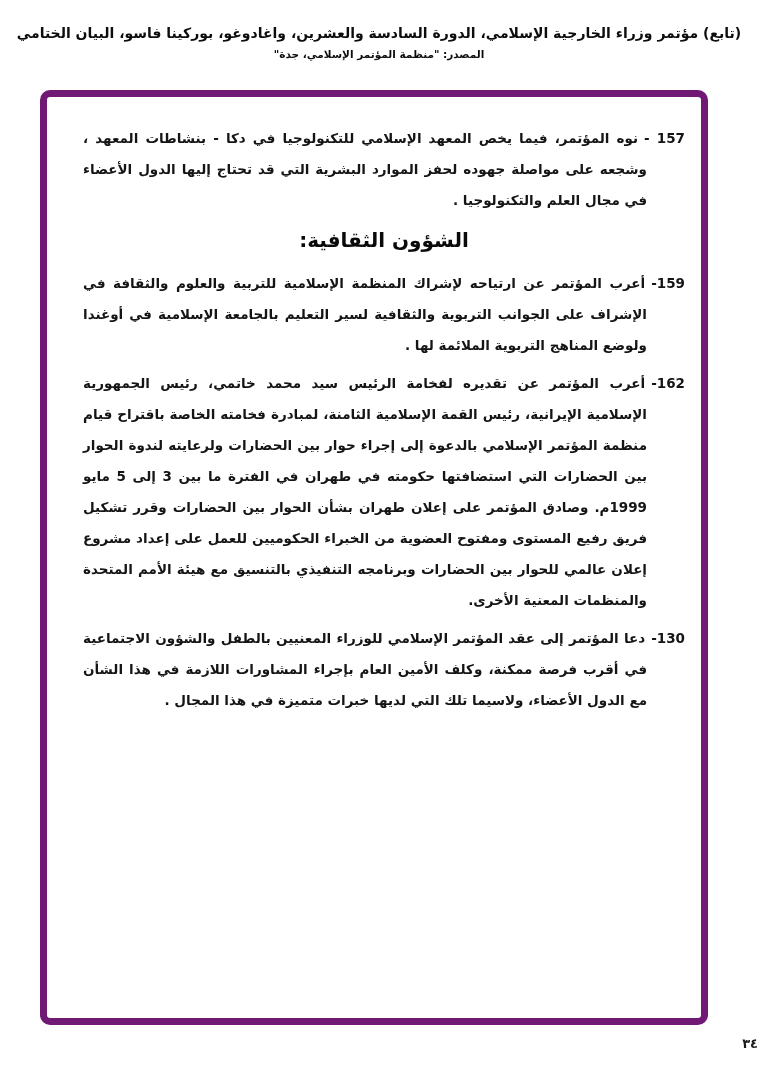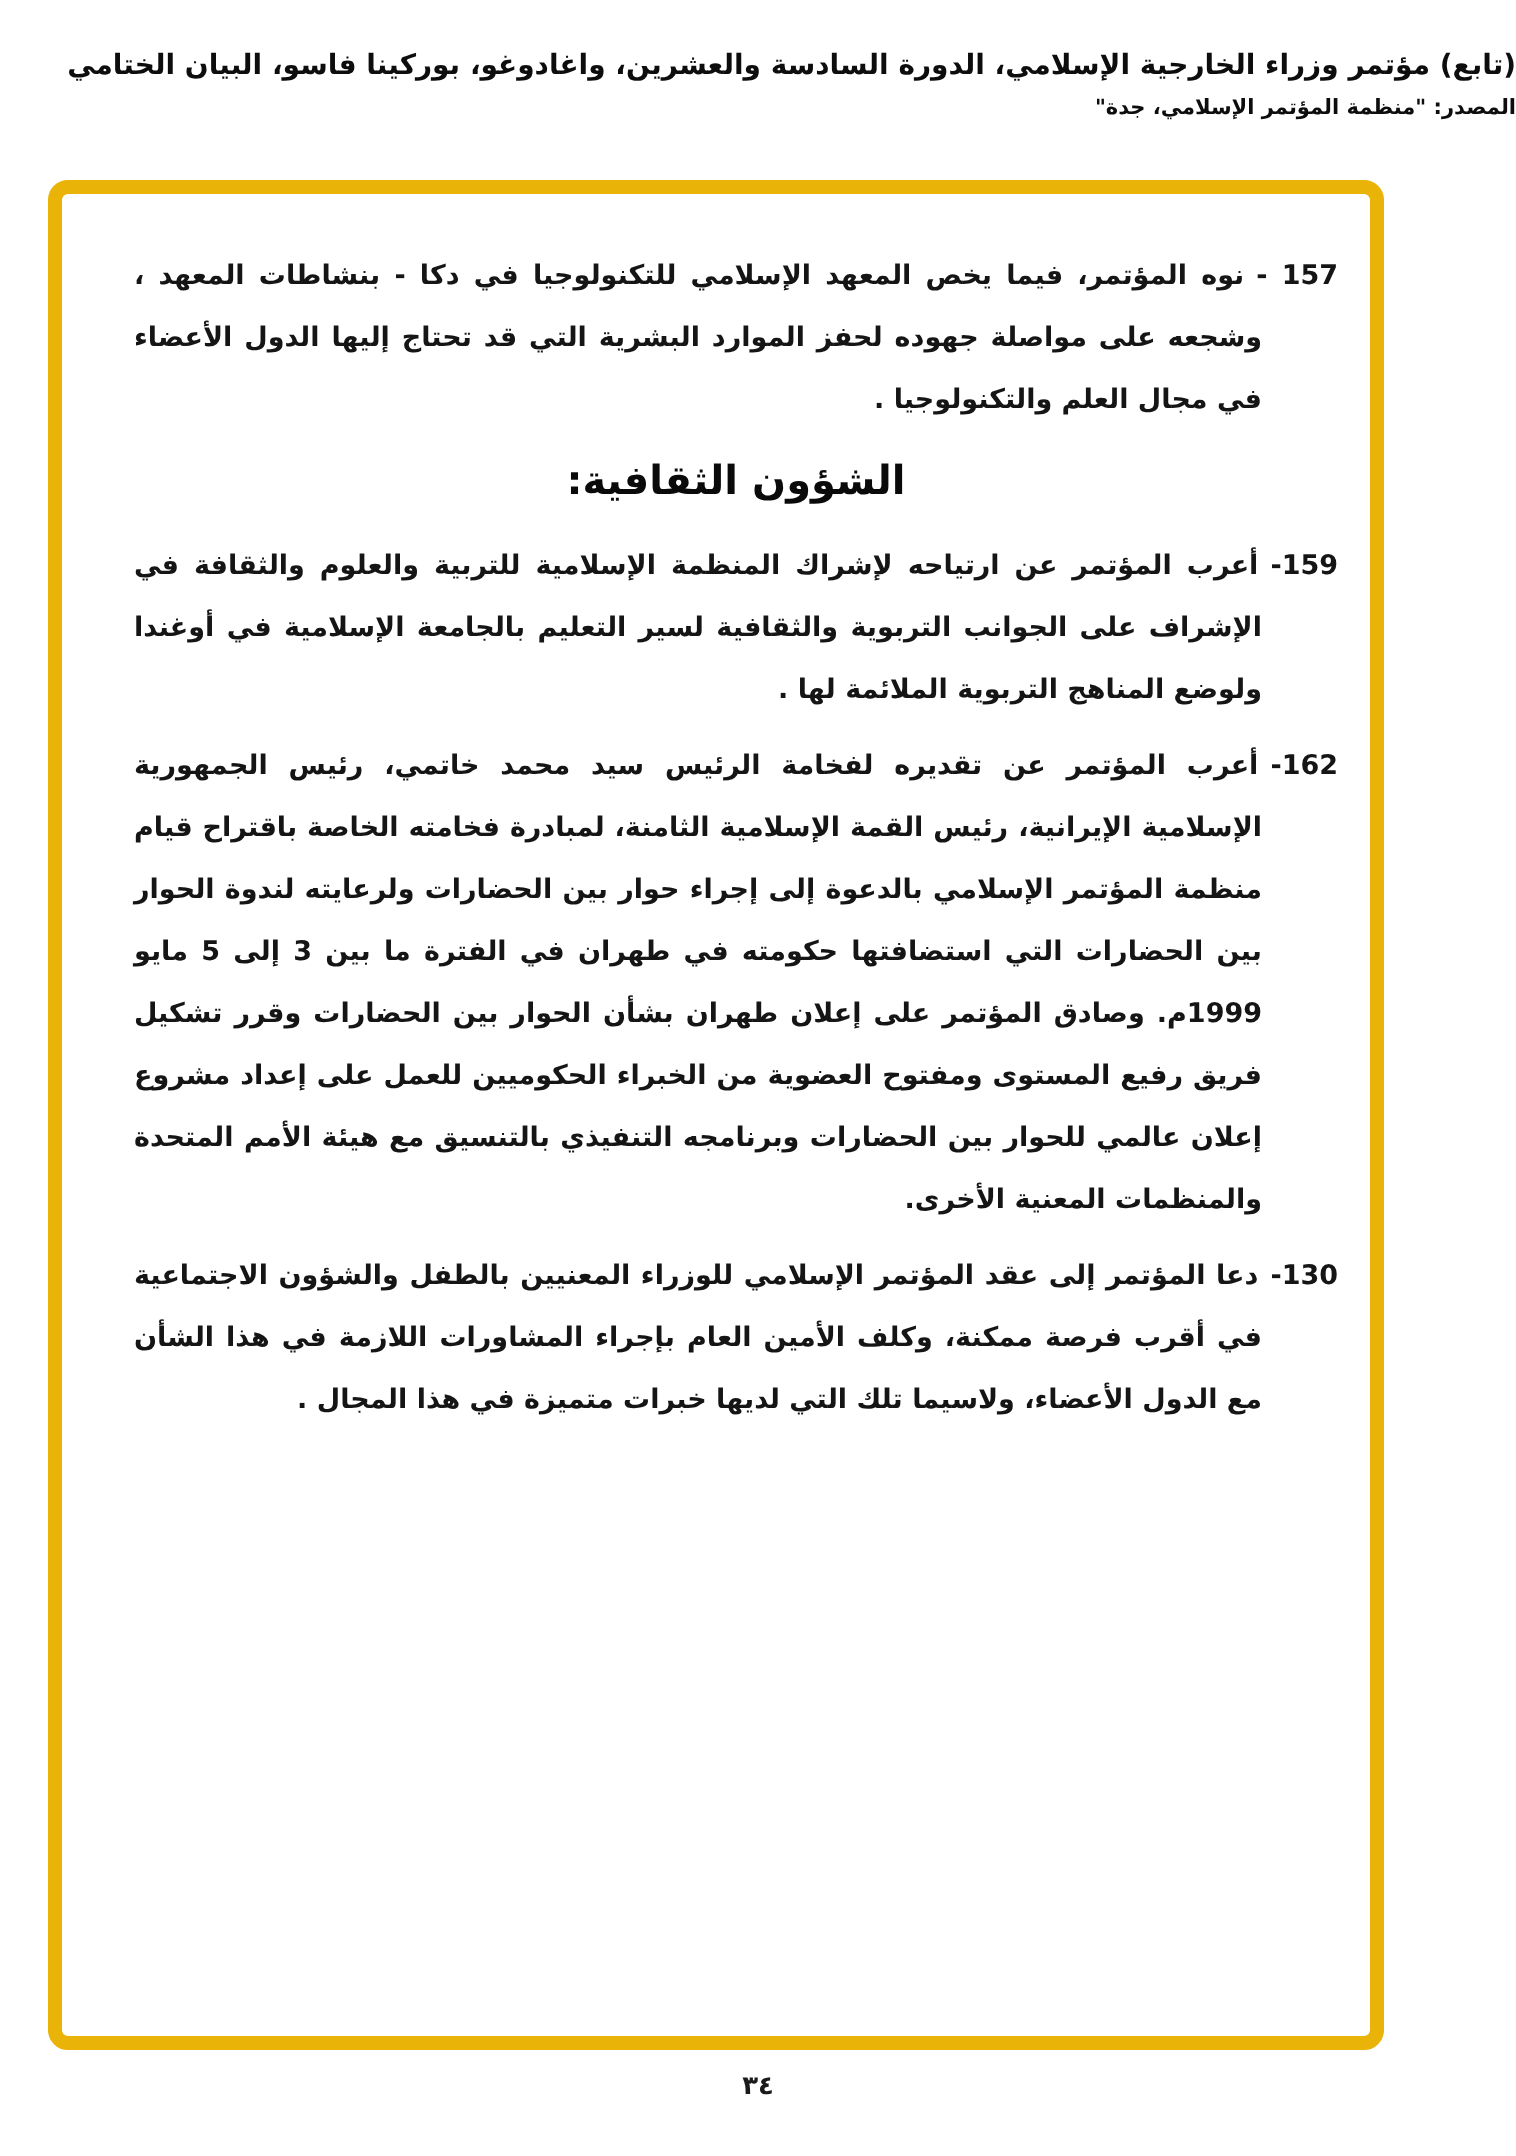--- a/index.html
+++ b/index.html
@@ -9,39 +9,39 @@
     overflow: hidden;
     font-family: "DejaVu Sans", sans-serif;
   }
   .doc {
     position: relative;
     width: 758px; height: 1078px;
     color: #121212;
   }
   .header {
     padding-top: 25px;
-    text-align: right;
+    text-align: center;
     direction: rtl;
   }
   .header-title {
     font-size: 14px;
     font-weight: bold;
     color: #0d0d0d;
   }
   .header-source {
     font-size: 10.5px;
     font-weight: bold;
     margin-top: 7px;
     color: #0d0d0d;
   }
   .frame {
     position: absolute;
-    left: 24px; top: 90px;
+    left: 40px; top: 90px;
     width: 668px; height: 935px;
-    border: 7px solid #eab308;
+    border: 7px solid #701a75;
     border-radius: 10px;
     background: #ffffff;
     padding: 26px 16px 0 36px;
   }
   .para {
     direction: rtl;
     text-align: justify;
     text-align-last: right;
     font-size: 13.5px;
     font-weight: bold;
@@ -58,21 +58,21 @@
     font-size: 20px;
     font-weight: bold;
     color: #0a0a0a;
     margin: 12px 0 16px 0;
     letter-spacing: 0.5px;
   }
   .page-number {
     position: absolute;
     left: 0; right: 0;
     top: 1036px;
-    text-align: center;
+    text-align: right;
     font-size: 13px;
     font-weight: bold;
     color: #1a1a1a;
   }
 </style>
 </head>
 <body>
 
 <div class="doc">
 

